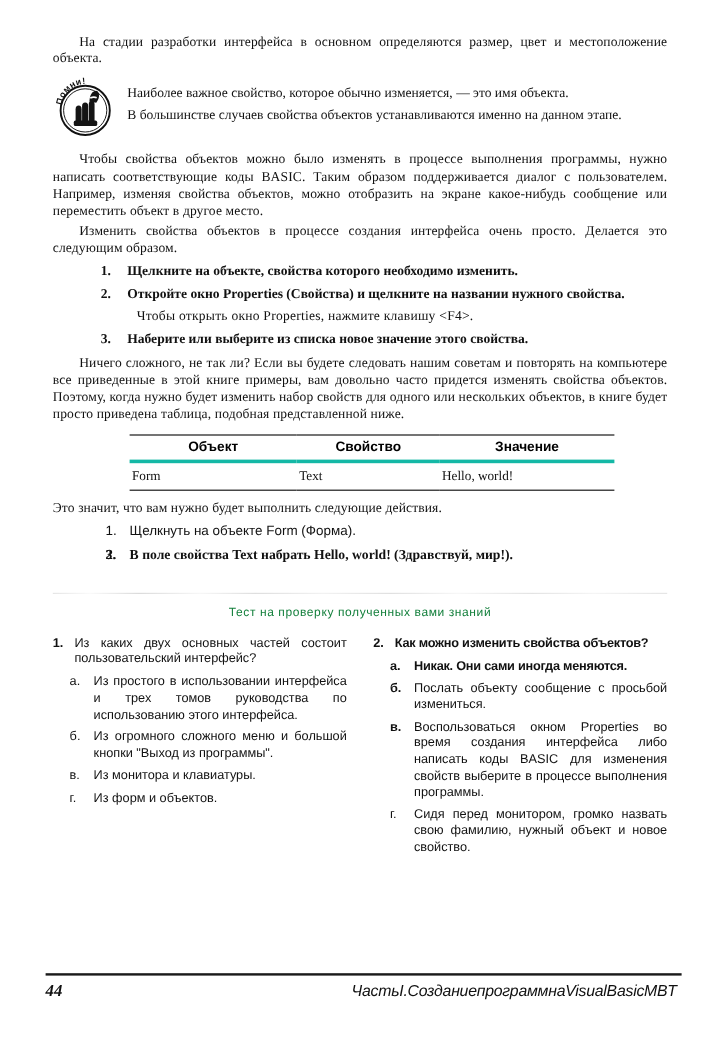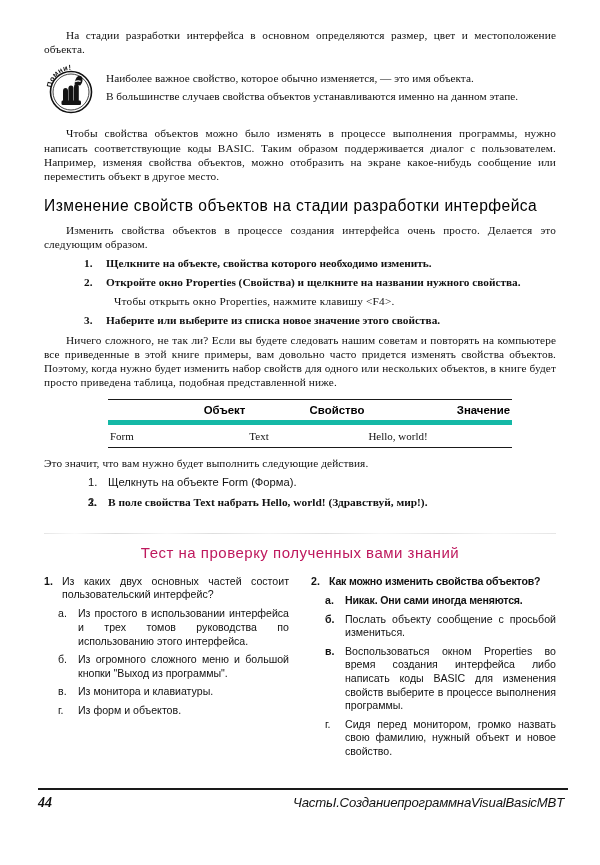--- a/index.html
+++ b/index.html
@@ -104,26 +104,26 @@
   .mono-ish { letter-spacing: 0.7px; }
 
   
   table.proptable {
     border-collapse: collapse;
     width: 404px;
     margin: 10px 0 8px 64px;
     font-family: "Liberation Sans", sans-serif;
   }
   table.proptable thead th {
-    text-align: right;
+    text-align: center;
     font-size: 11.4px;
     font-weight: bold;
     padding: 4px 2px 4px 2px;
     border-top: 1.6px solid #1a1a1a;
-    border-bottom: 5px solid #14b8a6;
+    border-bottom: 3px solid #14b8a6;
     color: #000;
   }
   table.proptable tbody td {
     font-family: "Liberation Serif", serif;
     font-size: 11px;
     padding: 5px 2px 5px 2px;
     border-bottom: 1.3px solid #1a1a1a;
     color: #111;
   }
   .col-obj  { width: 140px; }
@@ -161,26 +161,26 @@
     background: linear-gradient(90deg,
       rgba(0,0,0,0.10) 0%, rgba(0,0,0,0.02) 6%, rgba(0,0,0,0.14) 14%,
       rgba(0,0,0,0.03) 24%, rgba(0,0,0,0.13) 33%, rgba(0,0,0,0.05) 44%,
       rgba(0,0,0,0.12) 55%, rgba(0,0,0,0.03) 66%, rgba(0,0,0,0.11) 78%,
       rgba(0,0,0,0.04) 88%, rgba(0,0,0,0.10) 100%);
   }
 
   
   h3.test-title {
     font-family: "Liberation Sans", sans-serif;
-    font-size: 15px;
+    font-size: 10px;
     font-weight: normal;
     text-align: center;
     letter-spacing: 0.5px;
     margin: 2px 0 14px 0;
-    color: #be185d;
+    color: #15803d;
   }
   .quiz {
     display: flex;
     gap: 22px;
     font-family: "Liberation Sans", sans-serif;
   }
   .quiz-col { width: 245px; }
   .q-head {
     position: relative;
     padding-left: 18px;
@@ -214,21 +214,21 @@
   }
   ul.answers li.emph .alab { font-weight: bold; }
   .b { font-weight: bold; }
   .tight { letter-spacing: -0.2px; }
 
   
   .footer {
     position: absolute;
     left: 38px;
     right: 32px;
-    bottom: 54px;
+    bottom: 30px;
   }
   .footer-rule {
     border-top: 2px solid #1a1a1a;
     margin-bottom: 5px;
   }
   .footer-row {
     display: flex;
     align-items: baseline;
     justify-content: space-between;
   }
@@ -277,21 +277,20 @@
         </svg>
       </div>
       <div class="tip-text">
         <p>Наиболее важное свойство, которое обычно изменяется, — это имя объекта.</p>
         <p>В большинстве случаев свойства объектов устанавливаются именно на данном этапе.</p>
       </div>
     </div>
 
     <p class="para indent">Чтобы свойства объектов можно было изменять в процессе выполнения программы, нужно написать соответствующие коды BASIC. Таким образом поддерживается диалог с пользователем. Например, изменяя свойства объектов, можно отобразить на экране какое-нибудь сообщение или переместить объект в другое место.</p>
 
-    <h2 class="section-title">Изменение свойств объектов на стадии разработки интерфейса</h2>
 
     <p class="para indent">Изменить свойства объектов в процессе создания интерфейса очень просто. Делается это следующим образом.</p>
 
     <ol class="steps">
       <li>
         <span class="num">1.</span>
         <span class="txt">Щелкните на объекте, свойства которого необходимо изменить.</span>
       </li>
       <li>
         <span class="num">2.</span>

